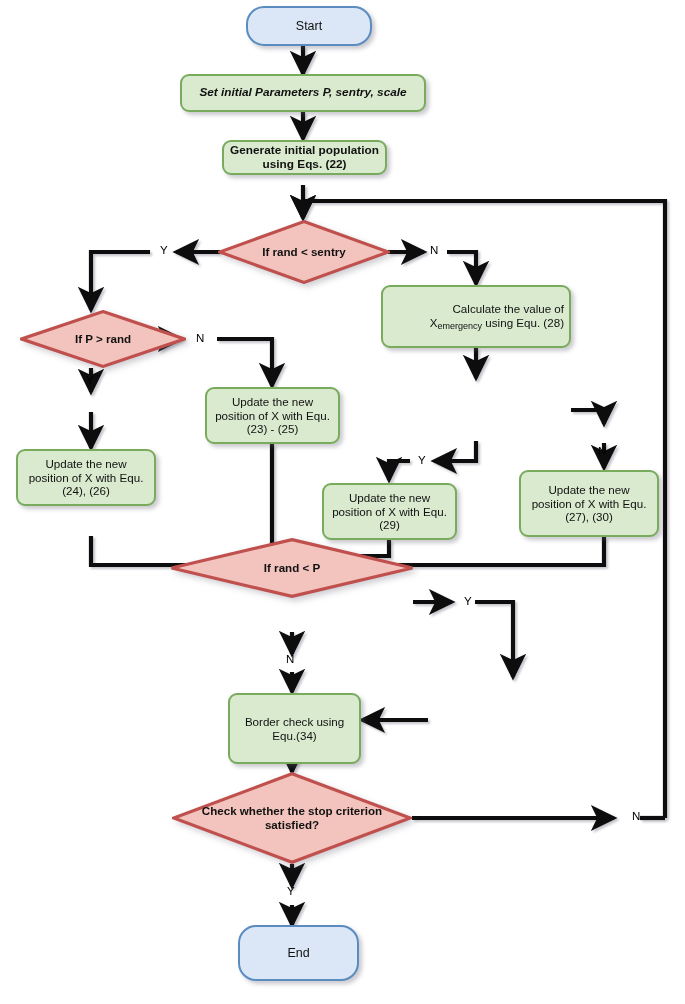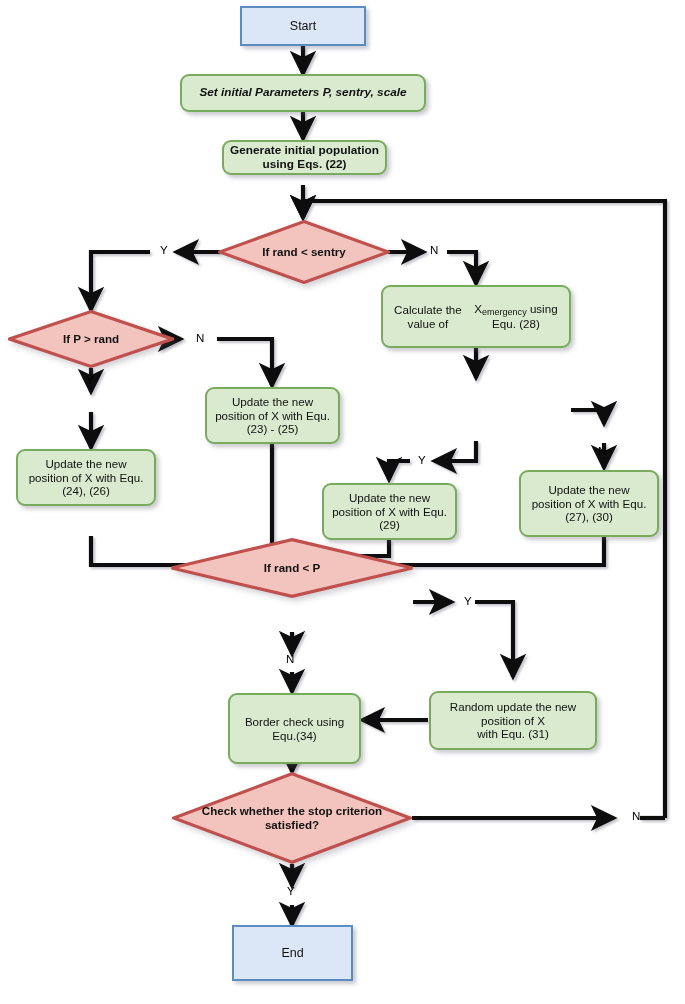--- a/index.html
+++ b/index.html
@@ -38,22 +38,23 @@
     display: block;
     line-height: 1.18;
     color: #111111;
     white-space: pre-line;
     font-weight: bold;
   }
   
   .term {
     background: #dbe7f6;
     border: 2px solid #5b8cc0;
-    border-radius: 0;
+    border-radius: 18px;
     box-shadow: 3px 3px 4px rgba(90,90,110,0.33);
+    margin-left: 6px;
   }
   .term .lbl {
     font-size: 12.5px;
     font-weight: 400;
   }
   
   .proc {
     background: #d9eacf;
     border: 2px solid #79ab5d;
     border-radius: 9px;
@@ -183,30 +184,30 @@
 
   <div class="node dec" style="left:218px; top:220px; width:172px; height:64px;">
     <svg class="dia" viewBox="0 0 172 64" preserveAspectRatio="none">
       <polygon points="86,1.6 170.4,32 86,62.4 1.6,32" fill="#f3c3bd" stroke="#c0504d" stroke-width="3.2"></polygon>
     </svg>
     <span class="lbl">If rand &lt; sentry</span>
   </div>
   <span class="brlabel" style="left:160px; top:244px;">Y</span>
   <span class="brlabel" style="left:430px; top:244px;">N</span>
 
-  <div class="node dec" style="left:8px; top:310px; width:166px; height:58px;">
+  <div class="node dec" style="left:20px; top:310px; width:166px; height:58px;">
     <svg class="dia" viewBox="0 0 166 58" preserveAspectRatio="none">
       <polygon points="83,1.6 164.4,29 83,56.4 1.6,29" fill="#f3c3bd" stroke="#c0504d" stroke-width="3.2"></polygon>
     </svg>
     <span class="lbl">If P &gt; rand</span>
   </div>
   <span class="brlabel" style="left:196px; top:332px;">N</span>
   <span class="brlabel" style="left:86px; top:374px;">Y</span>
 
-  <div class="node proc" style="left:381px; top:285px; width:190px; height:63px; flex-direction:row;">
+  <div class="node proc" style="left:381px; top:285px; width:190px; height:63px; flex-direction:column;align-items:flex-end;">
     <span class="lbl">Calculate the value of</span>
     <span class="lbl"><span>X</span><sub>emergency</sub><span> using Equ.  (28)</span></span>
   </div>
 
   <div class="node proc" style="left:205px; top:387px; width:135px; height:57px;">
     <span class="lbl">Update the new
 position of X with Equ.
 (23) -  (25)</span>
   </div>
 
@@ -233,25 +234,20 @@
 
   <div class="node dec" style="left:170px; top:538px; width:244px; height:60px;">
     <svg class="dia" viewBox="0 0 244 60" preserveAspectRatio="none">
       <polygon points="122,1.6 242.4,30 122,58.4 1.6,30" fill="#f3c3bd" stroke="#c0504d" stroke-width="3.2"></polygon>
     </svg>
     <span class="lbl">If rand &lt; P</span>
   </div>
   <span class="brlabel" style="left:464px; top:595px;">Y</span>
   <span class="brlabel" style="left:286px; top:653px;">N</span>
 
-  <div class="node proc" style="left:429px; top:691px; width:168px; height:59px;">
-    <span class="lbl">Random update the new
-position of X
-with Equ.  (31)</span>
-  </div>
 
   <div class="node proc" style="left:228px; top:693px; width:133px; height:71px;">
     <span class="lbl">Border check using
 Equ.(34)</span>
   </div>
 
   <div class="node dec" style="left:172px; top:772px; width:240px; height:92px;">
     <svg class="dia" viewBox="0 0 240 92" preserveAspectRatio="none">
       <polygon points="120,1.8 238.2,46 120,90.2 1.8,46" fill="#f3c3bd" stroke="#c0504d" stroke-width="3.2"></polygon>
     </svg>

